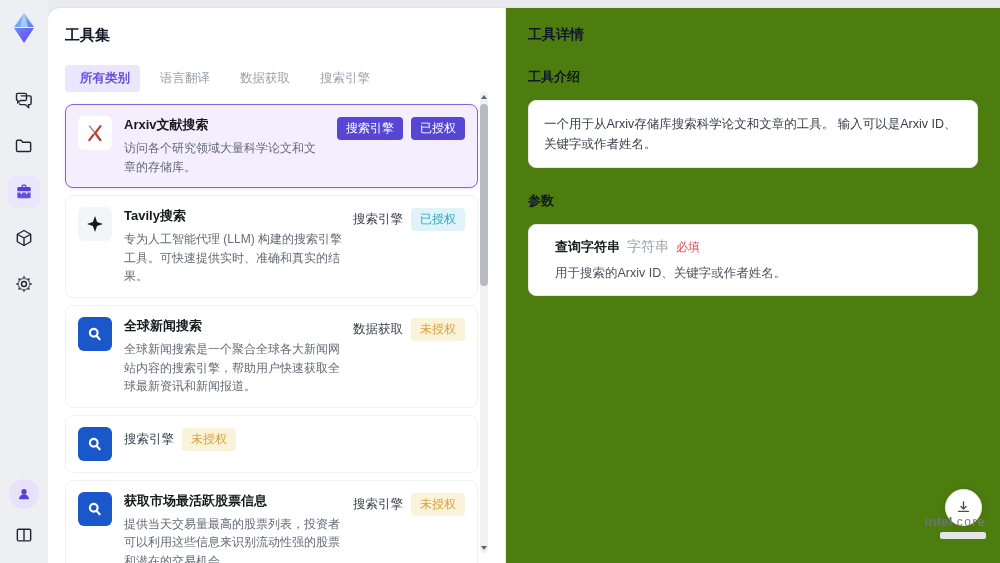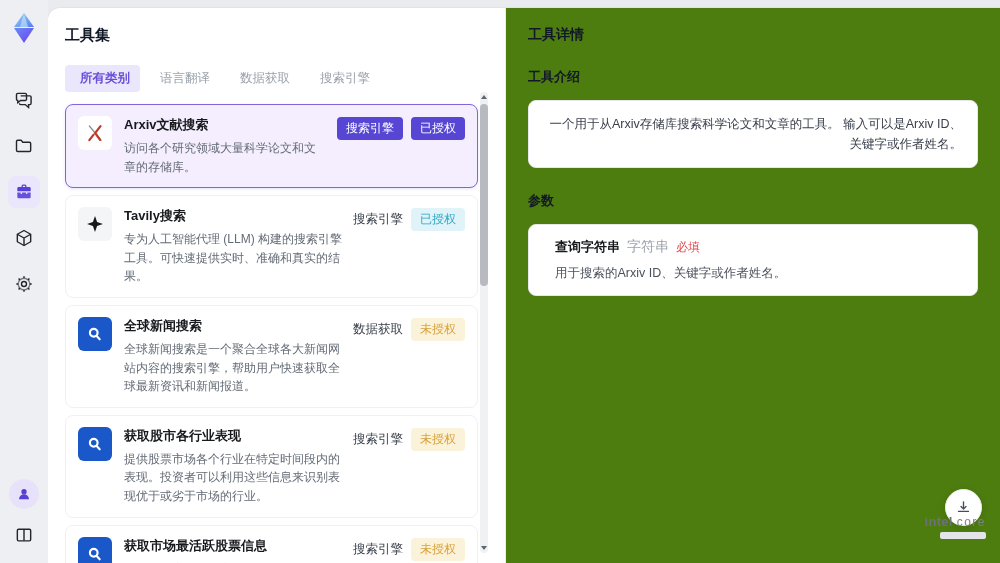--- a/index.html
+++ b/index.html
@@ -76,21 +76,21 @@
   .arrow { position:absolute; left:1px; width:0; height:0; border-left:3px solid transparent; border-right:3px solid transparent; }
   .arrow.up { top:3px; border-bottom:4px solid #5d6570; }
   .arrow.down { bottom:3px; border-top:4px solid #5d6570; }
 
   
   .right-pane { flex:1; background:#4d7c0f; border-left:1px solid #ededf0; padding:18px 22px; }
   .detail-title { font-size:14px; font-weight:bold; color:#111827; margin-bottom:24px; }
   .section-h { font-size:13px; font-weight:bold; color:#111827; margin-bottom:14px; }
   .info-box {
     background:#fff; border:1px solid #e7e8ec; border-radius:8px;
-    padding:13px 15px; font-size:12.5px; color:#3a414c; line-height:1.6; margin-bottom:24px;text-align:right;
+    padding:13px 15px; font-size:12.5px; color:#3a414c; line-height:1.6; margin-bottom:24px;
   }
   .param-box { background:#fff; border:1px solid #e7e8ec; border-radius:8px; padding:13px 26px; }
   .param-head { display:flex; align-items:baseline; gap:7px; margin-bottom:9px; }
   .param-name { font-size:13px; font-weight:bold; color:#17191d; }
   .param-type { font-size:14px; color:#9aa1ab; }
   .param-req  { font-size:12px; color:#e5484d; }
   .param-desc { font-size:12.5px; color:#4b515c; }
 
   
   .dl-btn {
@@ -244,24 +244,20 @@
           </div>
         </div>
 
         <div class="tool-item">
           <div class="tool-icon blue">
             <svg width="20" height="20" viewBox="0 0 24 24" fill="none" stroke="#fff" stroke-width="2.6" stroke-linecap="round">
               <circle cx="10.5" cy="10.5" r="4.6"></circle>
               <path d="M14 14.5l3.6 3.8"></path>
             </svg>
           </div>
-          <div class="tool-body">
-            <div class="tool-title">获取股市各行业表现</div>
-            <div class="tool-desc">提供股票市场各个行业在特定时间段内的表现。投资者可以利用这些信息来识别表现优于或劣于市场的行业。</div>
-          </div>
           <div class="tool-tags">
             <span class="cat">搜索引擎</span>
             <span class="pill amber">未授权</span>
           </div>
         </div>
 
         <div class="tool-item">
           <div class="tool-icon blue">
             <svg width="20" height="20" viewBox="0 0 24 24" fill="none" stroke="#fff" stroke-width="2.6" stroke-linecap="round">
               <circle cx="10.5" cy="10.5" r="4.6"></circle>

